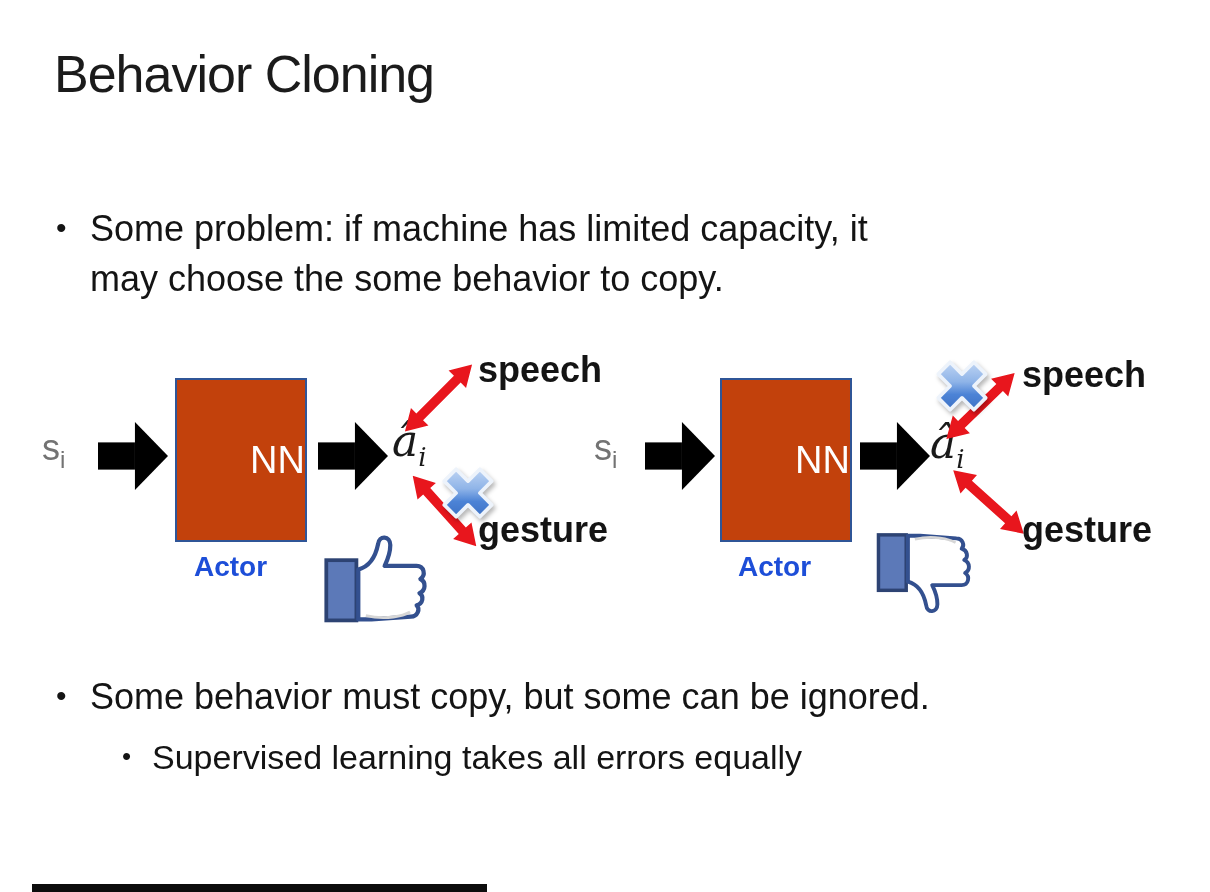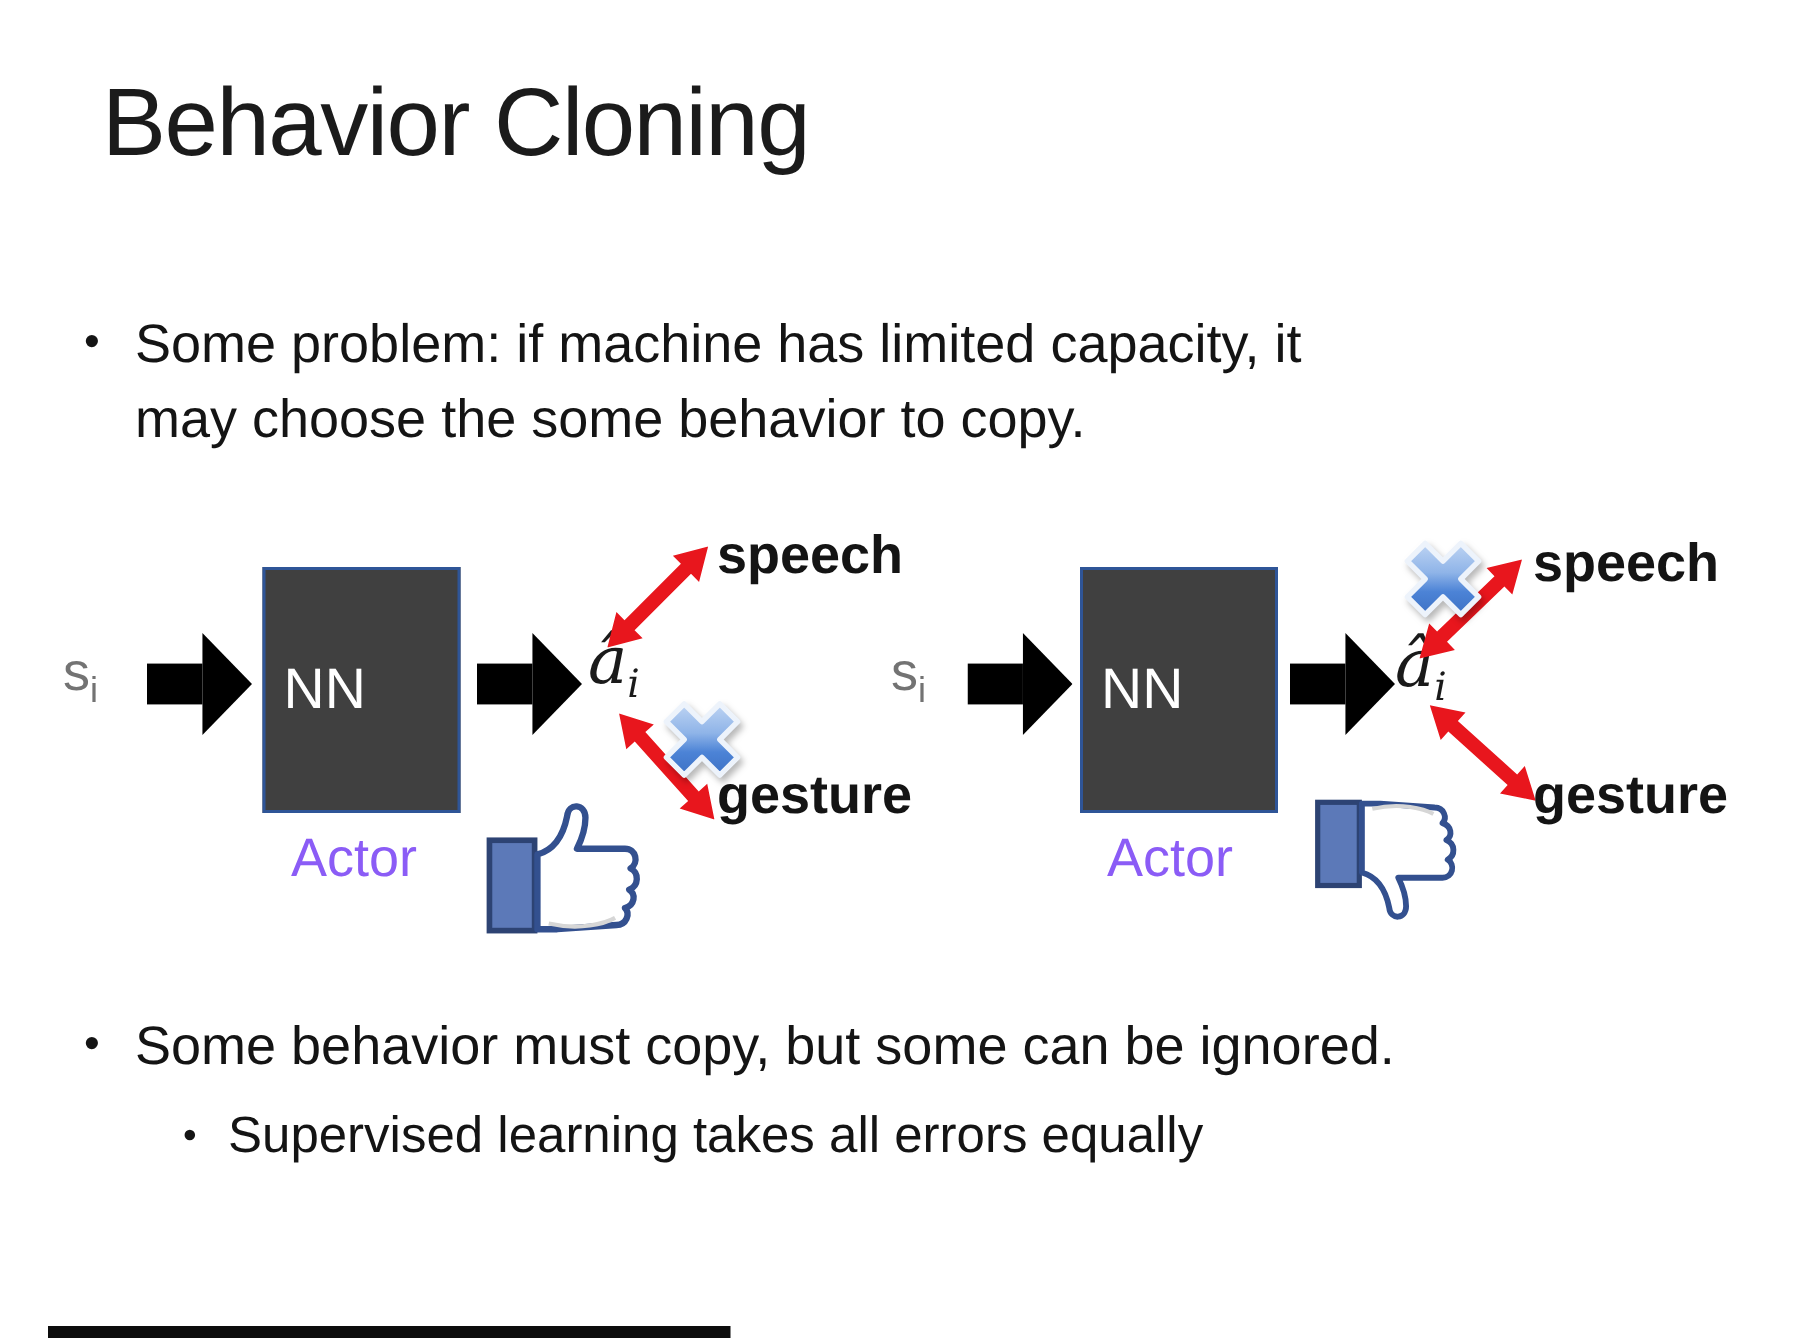--- a/index.html
+++ b/index.html
@@ -4,42 +4,42 @@
 <style>
   html,body{margin:0;padding:0;}
   body{
     width:1210px;height:892px;position:relative;overflow:hidden;
     background:#ffffff;color:#111;
     font-family:"Liberation Sans", sans-serif;
   }
   .abs{position:absolute;}
   
   .title{
-    left:68px;top:44px;font-size:64px;letter-spacing:-1px;
+    left:54px;top:44px;font-size:52px;letter-spacing:-1px;
     color:#1b1b1b;font-weight:400;
   }
   
   .bullet-row{display:flex;align-items:flex-start;font-size:36px;color:#141414;}
   .bullet-mark{width:34px;flex:0 0 34px;font-size:30px;line-height:48px;}
   .b1{left:56px;top:204px;width:1050px;line-height:50px;}
   .b2{left:56px;top:672px;width:1120px;line-height:50px;}
   .b3{left:122px;top:734px;width:1000px;font-size:34px;line-height:46px;}
   .b3 .bullet-mark{width:30px;flex:0 0 30px;font-size:26px;line-height:44px;}
   
   .diagram{width:560px;height:300px;}
   .dg-left{left:30px;top:345px;}
   .dg-right{left:575px;top:345px;}
   .si{font-size:36px;color:#737373;}
   .si sub{font-size:24px;}
   .nn-box{
-    width:132px;height:164px;background:#404040;border:2px solid #2F5597;
-    box-sizing:border-box;display:flex;align-items:center;justify-content:flex-start;
-    color:#ffffff;font-size:38px;padding-left:12px;
+    width:132px;height:164px;background:#c2410c;border:2px solid #2F5597;
+    box-sizing:border-box;display:flex;align-items:center;justify-content:flex-end;
+    color:#ffffff;font-size:38px;
   }
-  .actor{font-size:36px;color:#8b5cf6;}
+  .actor{font-size:28px;color:#1d4ed8;font-weight:bold;}
   .ahat{font-family:"DejaVu Serif", serif;font-style:italic;font-size:44px;color:#1a1a1a;}
   .ahat sub{font-size:26px;}
   .arrow-label{font-size:36px;color:#141414;font-weight:bold;}
   .blockarrow{width:70px;height:74px;}
   .redarrow{width:95px;height:30px;}
   .xicon{width:60px;height:60px;filter:drop-shadow(2px 3px 2px rgba(0,0,0,0.28));}
   .thumb{width:114px;height:96px;}
   .thumb-down{transform:scaleY(-1);}
   .bottom-bar{left:32px;top:884px;width:455px;height:8px;background:#0d0d0d;}
 </style>

